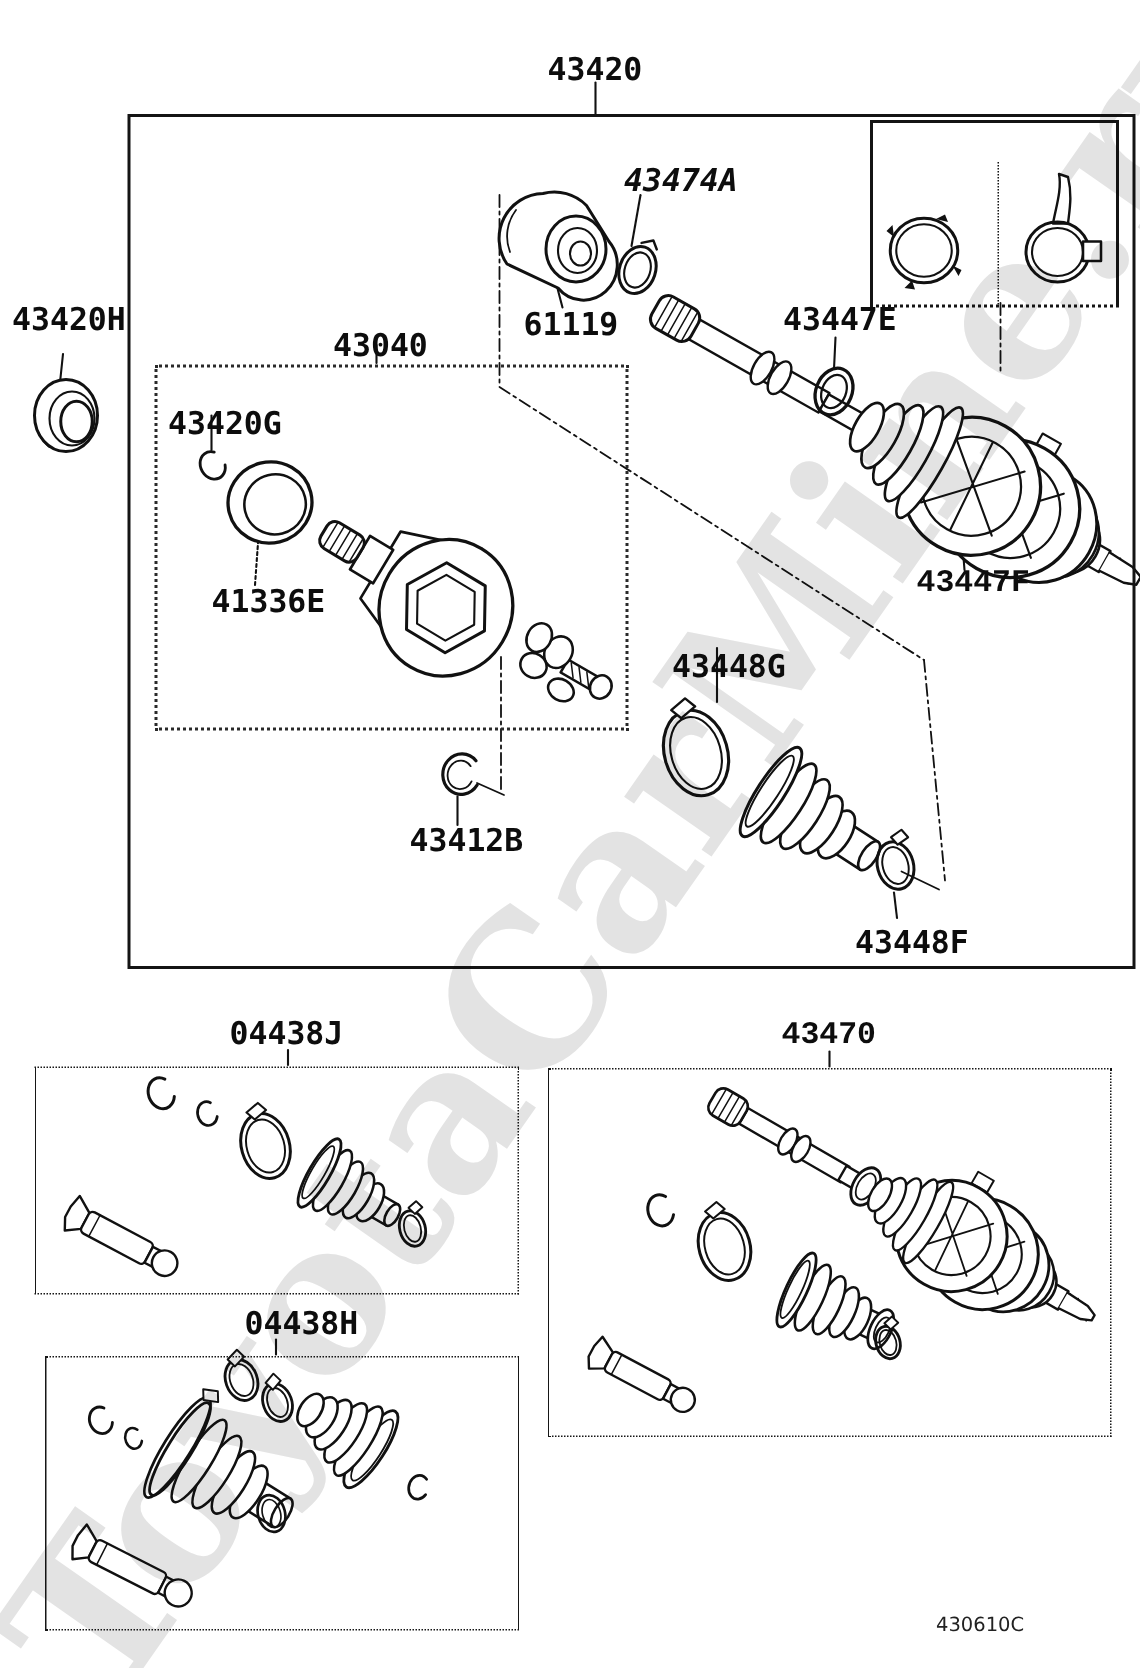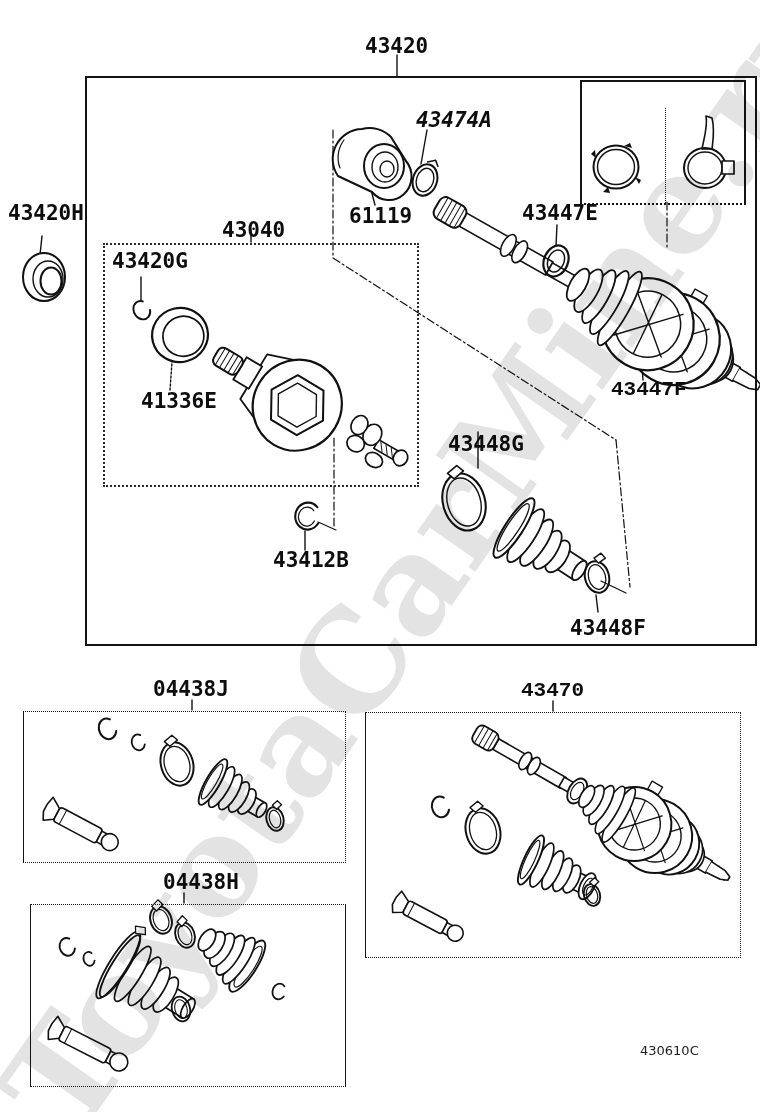--- a/index.html
+++ b/index.html
@@ -363,25 +363,25 @@
 <div class="box type-table">
   <div class="type-divider"></div>
 </div>
 
 <div class="pn" style="left:365px;top:34px;">43420</div>
 <div class="pn" style="left:8px;top:201px;">43420H</div>
 <div class="pn" style="left:416px;top:108px;font-style:italic;">43474A</div>
 <div class="pn" style="left:349px;top:204px;">61119</div>
 <div class="pn" style="left:522px;top:201px;">43447E</div>
 <div class="pn" style="left:222px;top:218px;">43040</div>
-<div class="pn" style="left:112px;top:249px;">43420G</div>
+<div class="pn" style="left:112px;top:270px;">43420G</div>
 <div class="pn" style="left:141px;top:389px;">41336E</div>
 <div class="pn" style="left:273px;top:548px;">43412B</div>
 <div class="pn" style="left:448px;top:432px;">43448G</div>
 <div class="pn" style="left:611px;top:378px;font-family:Liberation Mono, monospace;">43447F</div>
 <div class="pn" style="left:570px;top:616px;">43448F</div>
 <div class="pn" style="left:153px;top:677px;">04438J</div>
 <div class="pn" style="left:163px;top:870px;">04438H</div>
 <div class="pn" style="left:521px;top:679px;font-family:Liberation Mono, monospace;">43470</div>
 
-<div class="code" style="left:624px;top:1043px;margin-left:16px;">430610C</div>
+<div class="code" style="left:624px;top:1076px;">430610C</div>
 
 <div class="watermark">ToyotaCarMine.ru</div>
 
 </body></html>

